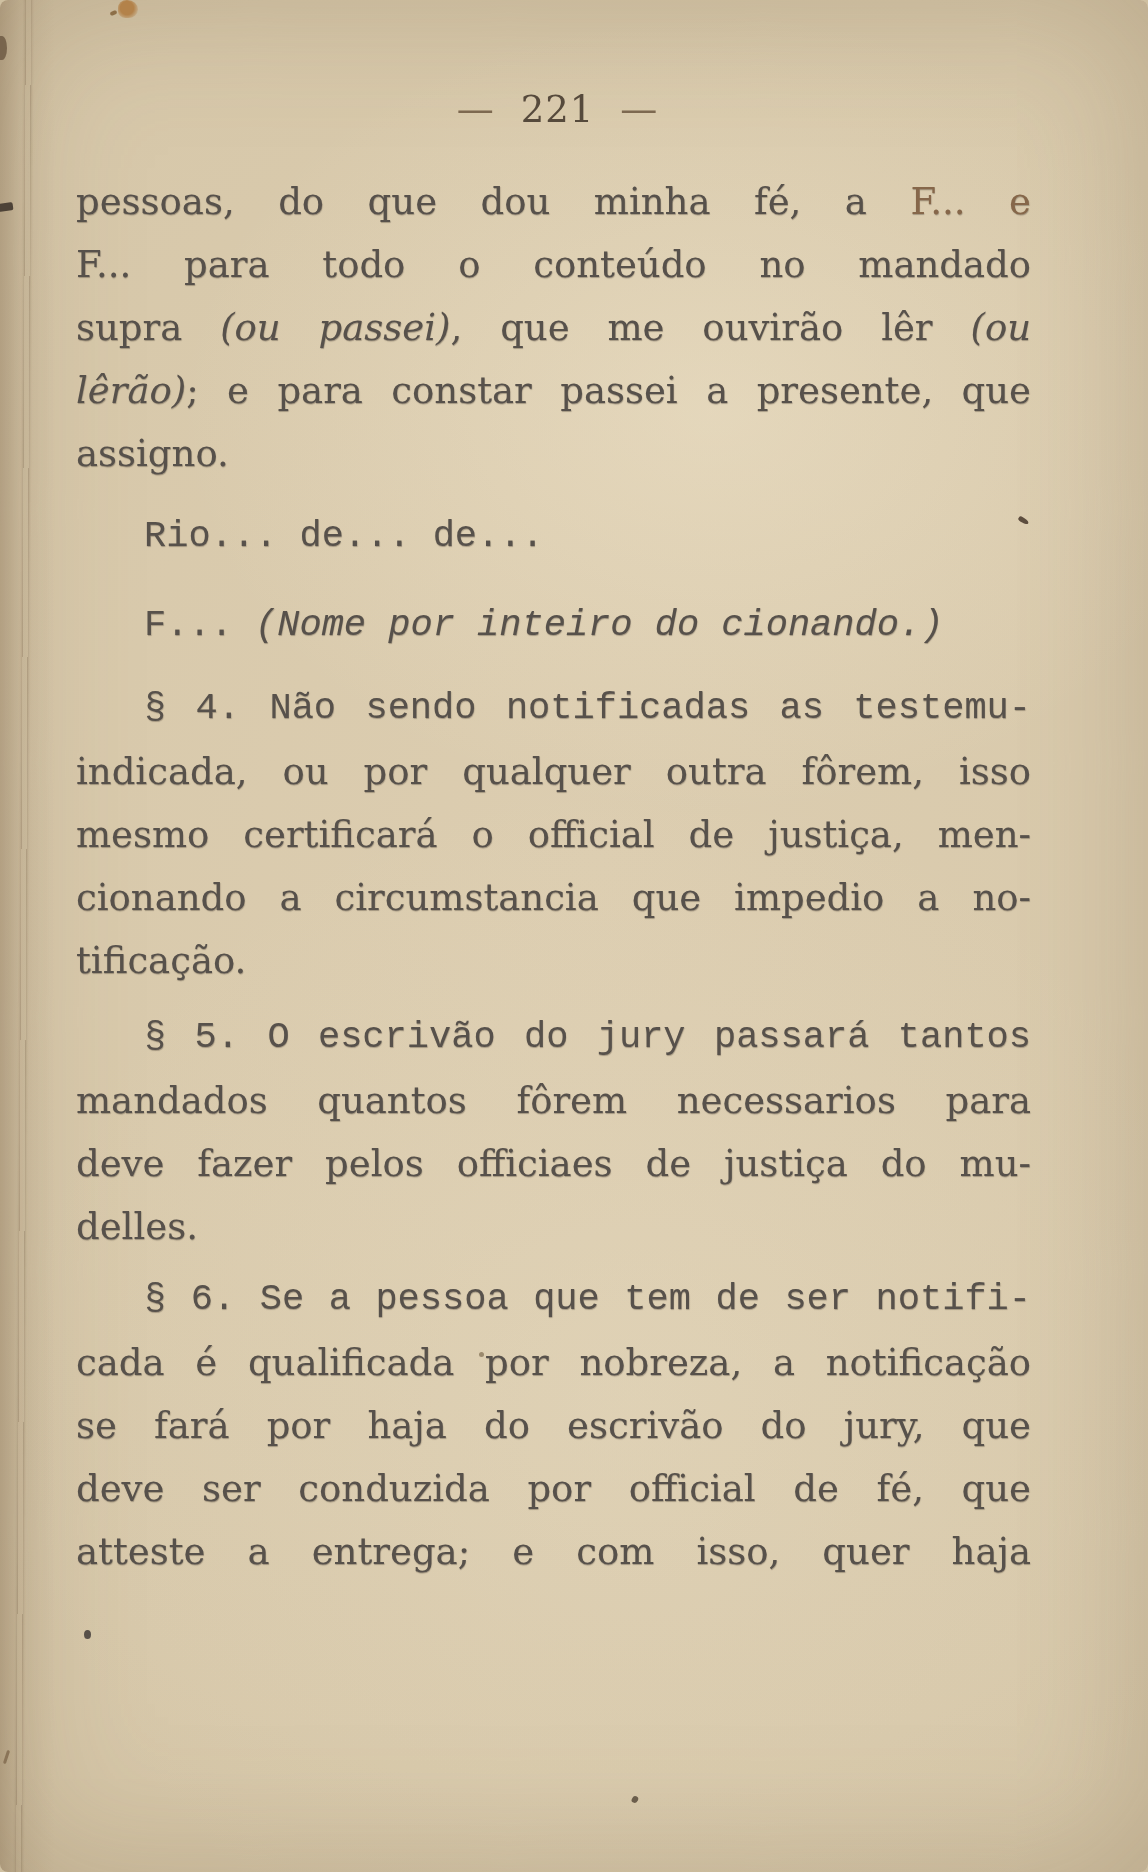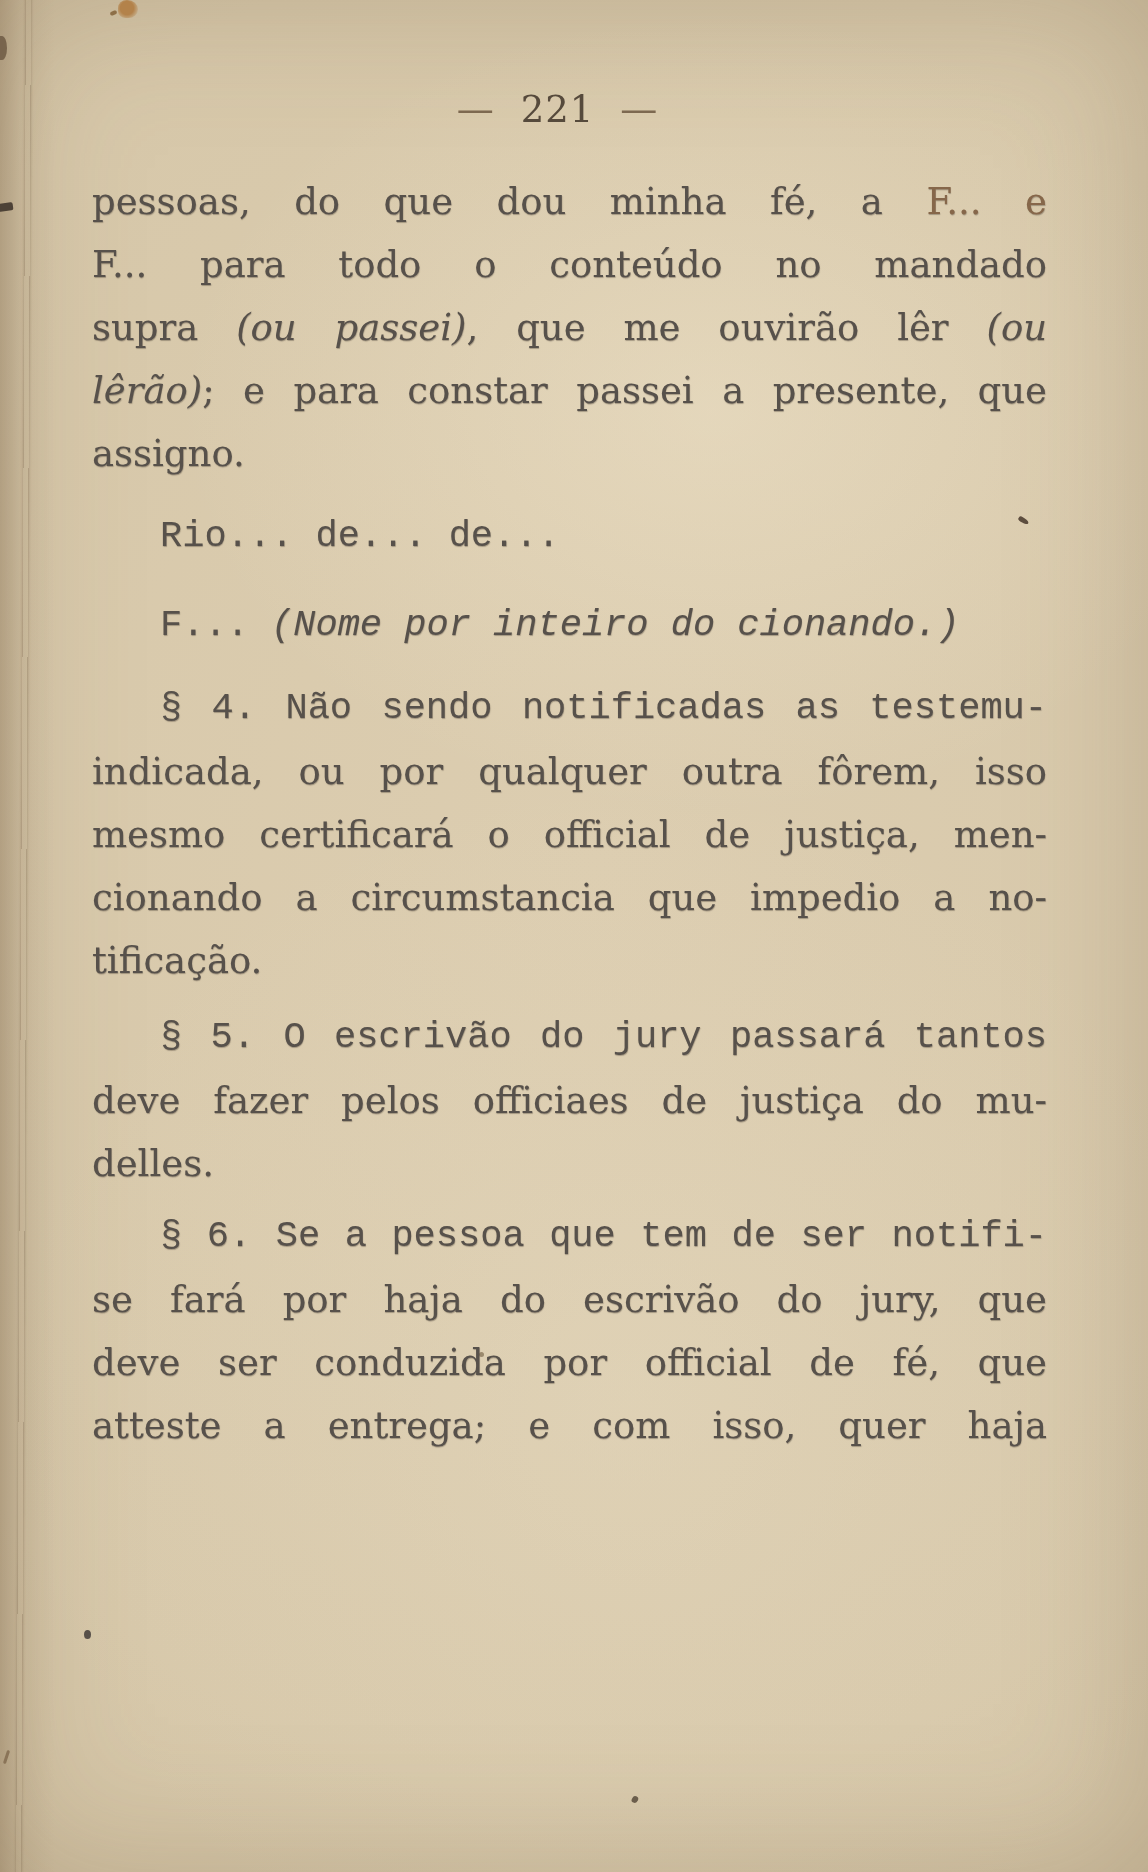--- a/index.html
+++ b/index.html
@@ -7,20 +7,21 @@
     position: relative;
     width: 1148px;
     height: 1872px;
     overflow: hidden;
     font-family: "DejaVu Serif", "Liberation Serif", serif;
     background:
       radial-gradient(ellipse 820px 620px at 62% 22%, rgba(248,238,214,0.35), rgba(248,238,214,0) 65%),
       radial-gradient(ellipse 900px 900px at 55% 75%, rgba(240,230,206,0.25), rgba(240,230,206,0) 70%),
       radial-gradient(ellipse 1500px 1700px at 52% 46%, #dccdb0 0%, #d7c8aa 55%, #cdbd9d 100%);
     box-shadow: inset 0 0 140px rgba(115,92,64,0.28);
+    border-radius: 8px;
   }
   
   .edge-shade {
     position: absolute; left: 0; top: 0; bottom: 0; width: 60px;
     background: linear-gradient(to right, rgba(122,97,68,0.30), rgba(122,97,68,0.10) 20px, rgba(122,97,68,0) 55px);
   }
   .spine-line {
     position: absolute; left: 26px; top: -6px; bottom: -6px; width: 5px;
     background: linear-gradient(to bottom,
       #6e5943 0%, #86ante 0%, #83694e 18%, #6f5842 38%, #8a7055 55%, #74604a 75%, #8c7356 100%);
@@ -31,21 +32,21 @@
   
   .header {
     position: absolute; left: 80px; top: 88px; width: 955px;
     text-align: center; font-size: 37px; color: #63543f;
     letter-spacing: 1px; white-space: nowrap;
   }
   .header .num { margin: 0 26px; color: #564a3c; }
   .header .dash { color: #7d6950; }
   
   .text-block {
-    position: absolute; left: 92px; top: 170px; width: 955px;
+    position: absolute; left: 76px; top: 170px; width: 955px;
     font-size: 37px; line-height: 63px; color: #57514b;
     text-shadow: 0.4px 0.6px 0.9px rgba(74,64,52,0.38);
   }
   .line { text-align: justify; text-align-last: justify; white-space: normal; }
   .line.last { text-align-last: left; }
   .line.indent { padding-left: 68px; font-family: Liberation Mono, monospace; }
   .para { margin: 0; }
   .para:nth-child(2) { margin-top: 20px; }
   .para:nth-child(3) { margin-top: 26px; }
   .para:nth-child(4) { margin-top: 20px; }
@@ -104,24 +105,26 @@
       </div>
       <div class="para">
         <div class="line indent"><span>§ 4. Não sendo notificadas as testemu-</span></div>
         <div class="line"><span>indicada, ou por qualquer outra fôrem, isso</span></div>
         <div class="line"><span>mesmo certificará o official de justiça, men-</span></div>
         <div class="line"><span>cionando a circumstancia que impedio a no-</span></div>
         <div class="line last"><span>tificação.</span></div>
       </div>
       <div class="para">
         <div class="line indent"><span>§ 5. O escrivão do jury passará tantos</span></div>
+        <div class="line"><span>mandados quantos fôrem necessarios para</span></div>
         <div class="line"><span>deve fazer pelos officiaes de justiça do mu-</span></div>
         <div class="line last"><span>delles.</span></div>
       </div>
       <div class="para">
         <div class="line indent"><span>§ 6. Se a pessoa que tem de ser notifi-</span></div>
+        <div class="line"><span>cada é qualificada por nobreza, a notificação</span></div>
         <div class="line"><span>se fará por haja do escrivão do jury, que</span></div>
         <div class="line"><span>deve ser conduzida por official de fé, que</span></div>
         <div class="line"><span>atteste a entrega; e com isso, quer haja</span></div>
       </div>
     </div>
 
 </div>
 
 </body></html>

